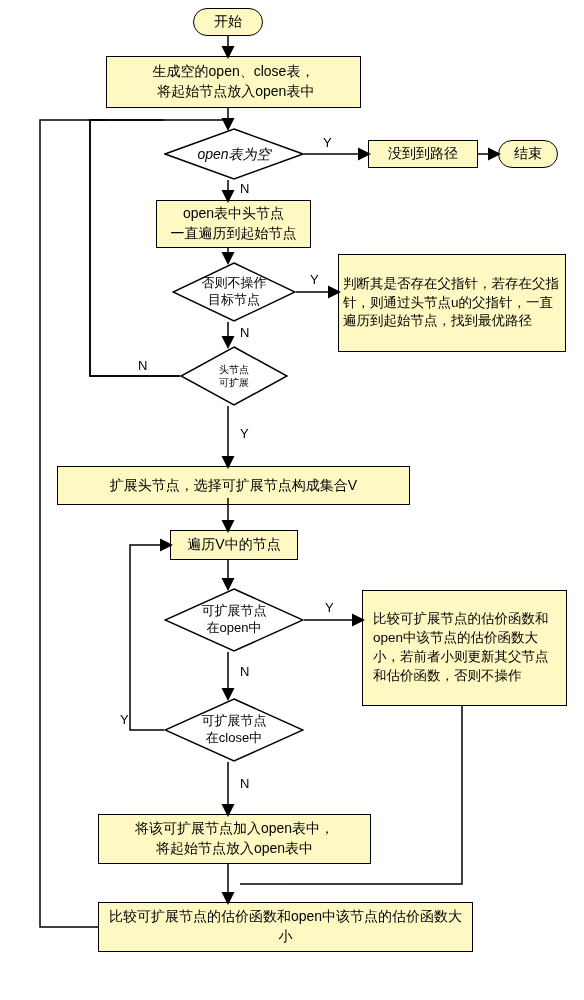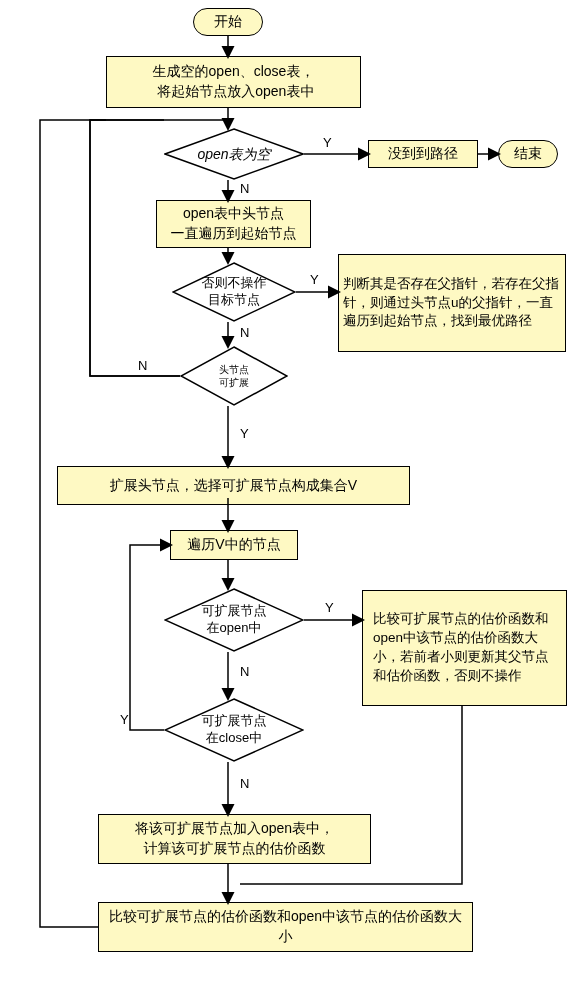--- a/index.html
+++ b/index.html
@@ -91,21 +91,21 @@
 <div class="node" style="left:170px; top:530px; width:128px; height:30px;">
     <span>遍历V中的节点</span>
   </div>
 
 <div class="node" style="left:362px; top:590px; width:205px; height:116px; font-size:13.5px; text-align:left; padding:8px 10px;">
     <span>比较可扩展节点的估价函数和open中该节点的估价函数大小，若前者小则更新其父节点和估价函数，否则不操作</span>
   </div>
 
 <div class="node" style="left:98px; top:814px; width:273px; height:50px;">
     <span style="white-space:pre-line;">将该可扩展节点加入open表中，
-计算该可扩展节点的估价函数</span>
+将起始节点放入open表中</span>
   </div>
 
 <div class="node" style="left:98px; top:902px; width:375px; height:50px;">
     <span style="white-space:pre-line;">比较可扩展节点的估价函数和open中该节点的估价函数大小</span>
   </div>
 
 <div class="diamond" style="left:164px; top:128px; width:140px; height:52px;">
   <svg width="140" height="52">
       <polygon points="70,1 139,26 70,51 1,26" fill="#fff" stroke="#000" stroke-width="1.5"></polygon>
     </svg>

